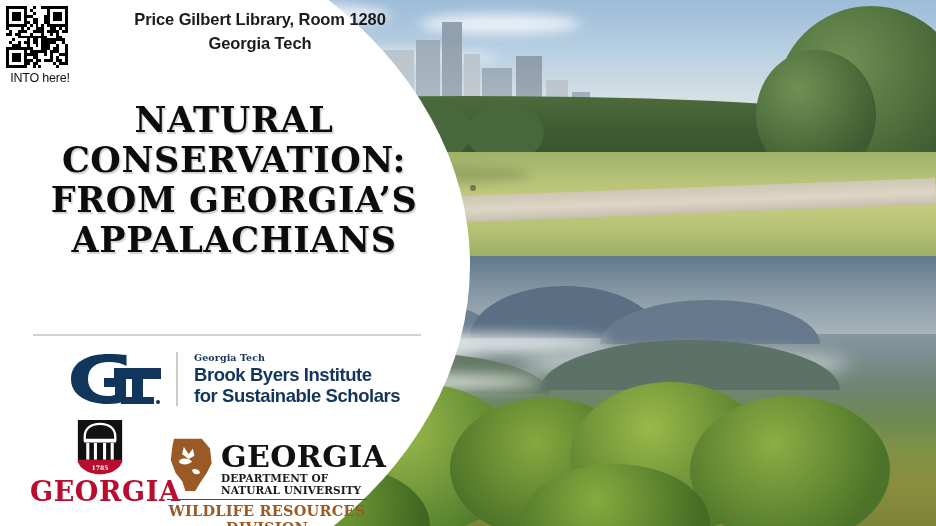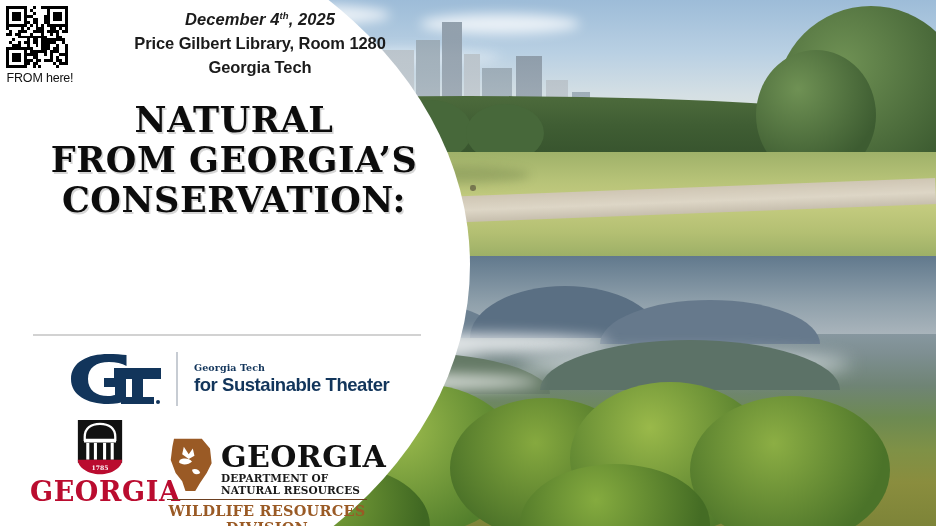--- a/index.html
+++ b/index.html
@@ -679,49 +679,50 @@
             <i style="background:#fff"></i>
             <i style="background:#fff"></i>
             <i style="background:#fff"></i>
             <i style="background:#fff"></i>
             <i style="background:#000"></i>
             <i style="background:#fff"></i>
             <i style="background:#fff"></i>
             <i style="background:#fff"></i>
           </div>
       </div>
-      <div class="rsvp">FROM here!</div>
+      <div class="rsvp">INTO here!</div>
     </div>
 
     <div class="details">
-      <div class="d-date"><span>December 4</span><sup>th</sup><span>, 2025</span></div>
       <div class="d-line">Price Gilbert Library, Room 1280</div>
       <div class="d-line">Georgia Tech</div>
     </div>
 
     <div class="title">
       <div>NATURAL</div>
+      <div>CONSERVATION:</div>
       <div>FROM GEORGIA’S</div>
-      <div>CONSERVATION:</div>
+      <div>APPALACHIANS</div>
     </div>
 
     <div class="rule"></div>
 
     <div class="gt-row">
       <svg class="gt-mark" viewBox="0 0 200 116">
         <path fill="#12355b" d="M92 8C52 8 18 24 18 58c0 32 32 50 74 50 14 0 26-2 36-6V56H84v18h22v16c-4 1-8 2-14 2-24 0-40-12-40-34 0-23 17-34 42-34 14 0 26 3 35 8V10c-10-1-22-2-37-2z"></path>
         <rect fill="#12355b" x="104" y="36" width="94" height="22"></rect>
         <rect fill="#12355b" x="140" y="36" width="22" height="72"></rect>
         <rect fill="#12355b" x="118" y="94" width="66" height="14"></rect>
         <circle fill="#12355b" cx="192" cy="104" r="4"></circle>
       </svg>
       <div class="gt-bar"></div>
       <div class="gt-txt">
         <div class="gt-small">Georgia Tech</div>
-        <div class="gt-big">for Sustainable Theater</div>
+        <div class="gt-big">Brook Byers Institute</div>
+        <div class="gt-big">for Sustainable Scholars</div>
       </div>
     </div>
 
     <div class="uga">
       <svg class="uga-arch" viewBox="0 0 70 76">
         <rect x="6" y="0" width="58" height="56" fill="#111"></rect>
         <path d="M15 22c0-11 8-17 20-17s20 6 20 17v4H15z" fill="none" stroke="#fff" stroke-width="3"></path>
         <rect x="14" y="26" width="42" height="3.5" fill="#fff"></rect>
         <rect x="17" y="30" width="4" height="22" fill="#fff"></rect>
         <rect x="27" y="30" width="4" height="22" fill="#fff"></rect>
@@ -736,21 +737,21 @@
     <div class="dnr">
       <div class="dnr-top">
         <svg class="dnr-state" viewBox="0 0 60 66">
           <path fill="#9a5a25" d="M8 2h34l10 12 2 18-6 12-8 12-6 10H22l-4-12-8-10-6-16 2-16z"></path>
           <path fill="#fff" d="M20 12l6 9 5-7 2 9-7 4-8-6z"></path>
           <path fill="#fff" d="M15 28c5-3 12-2 15 2-4 4-12 5-16 1z"></path>
           <path fill="#fff" d="M30 40c4-2 9 0 10 4-4 3-9 2-10-4z"></path>
         </svg>
         <div class="dnr-words">
           <div class="dnr-georgia">GEORGIA</div>
-          <div class="dnr-dept">DEPARTMENT OF NATURAL RESOURCES</div>
+          <div class="dnr-dept">DEPARTMENT OF NATURAL UNIVERSITY</div>
         </div>
       </div>
       <div class="dnr-hr"></div>
       <div class="dnr-wrd">WILDLIFE RESOURCES DIVISION</div>
     </div>
 
   </div>
 </div>
 
 </body></html>

